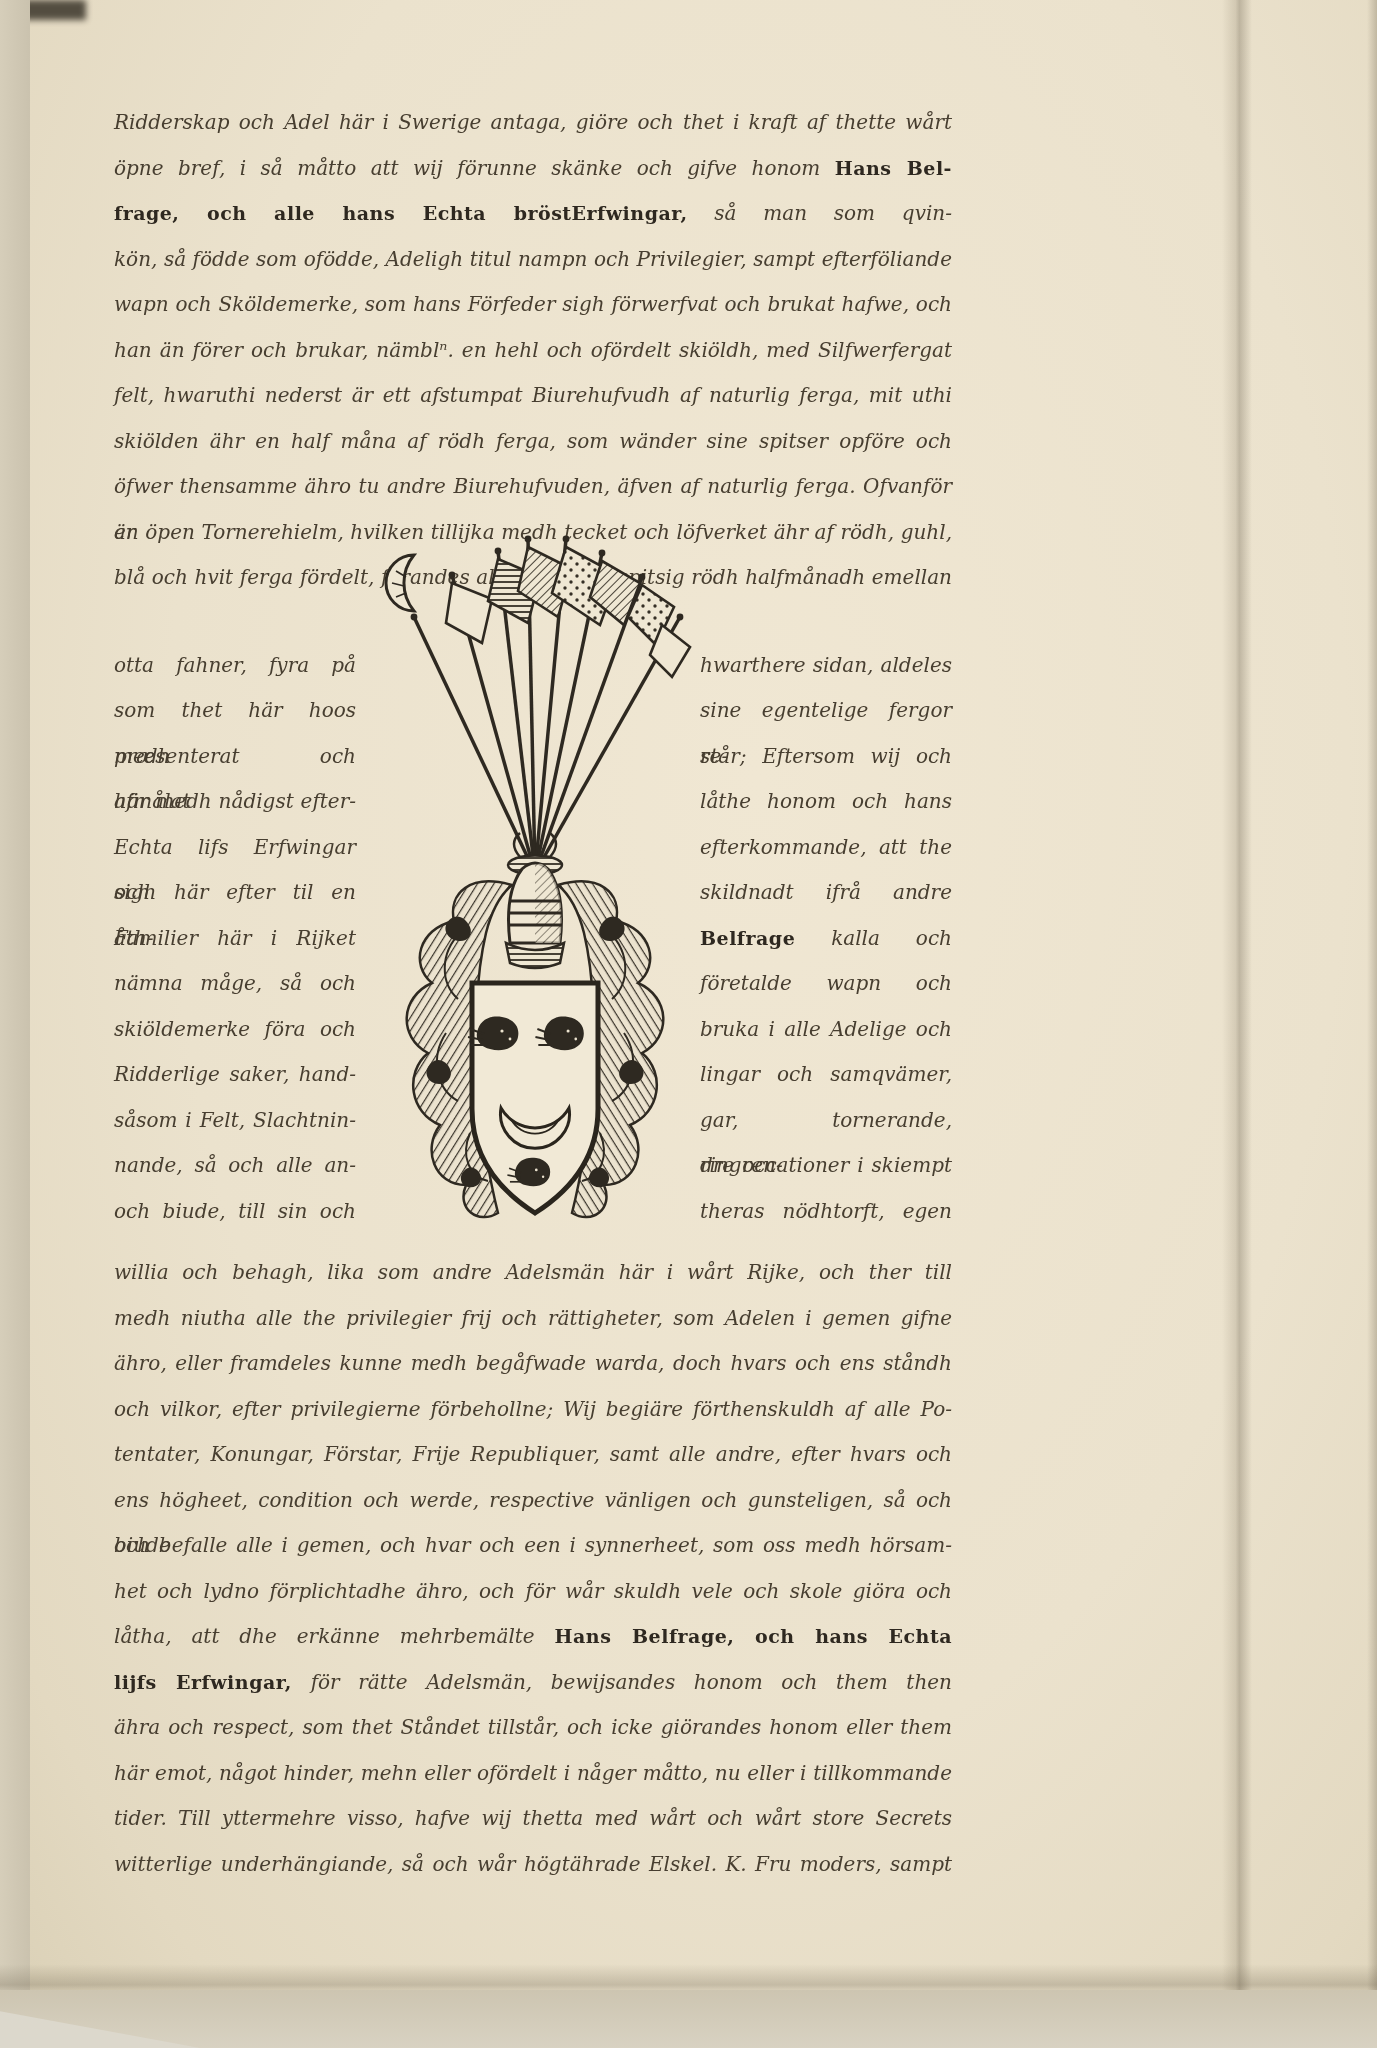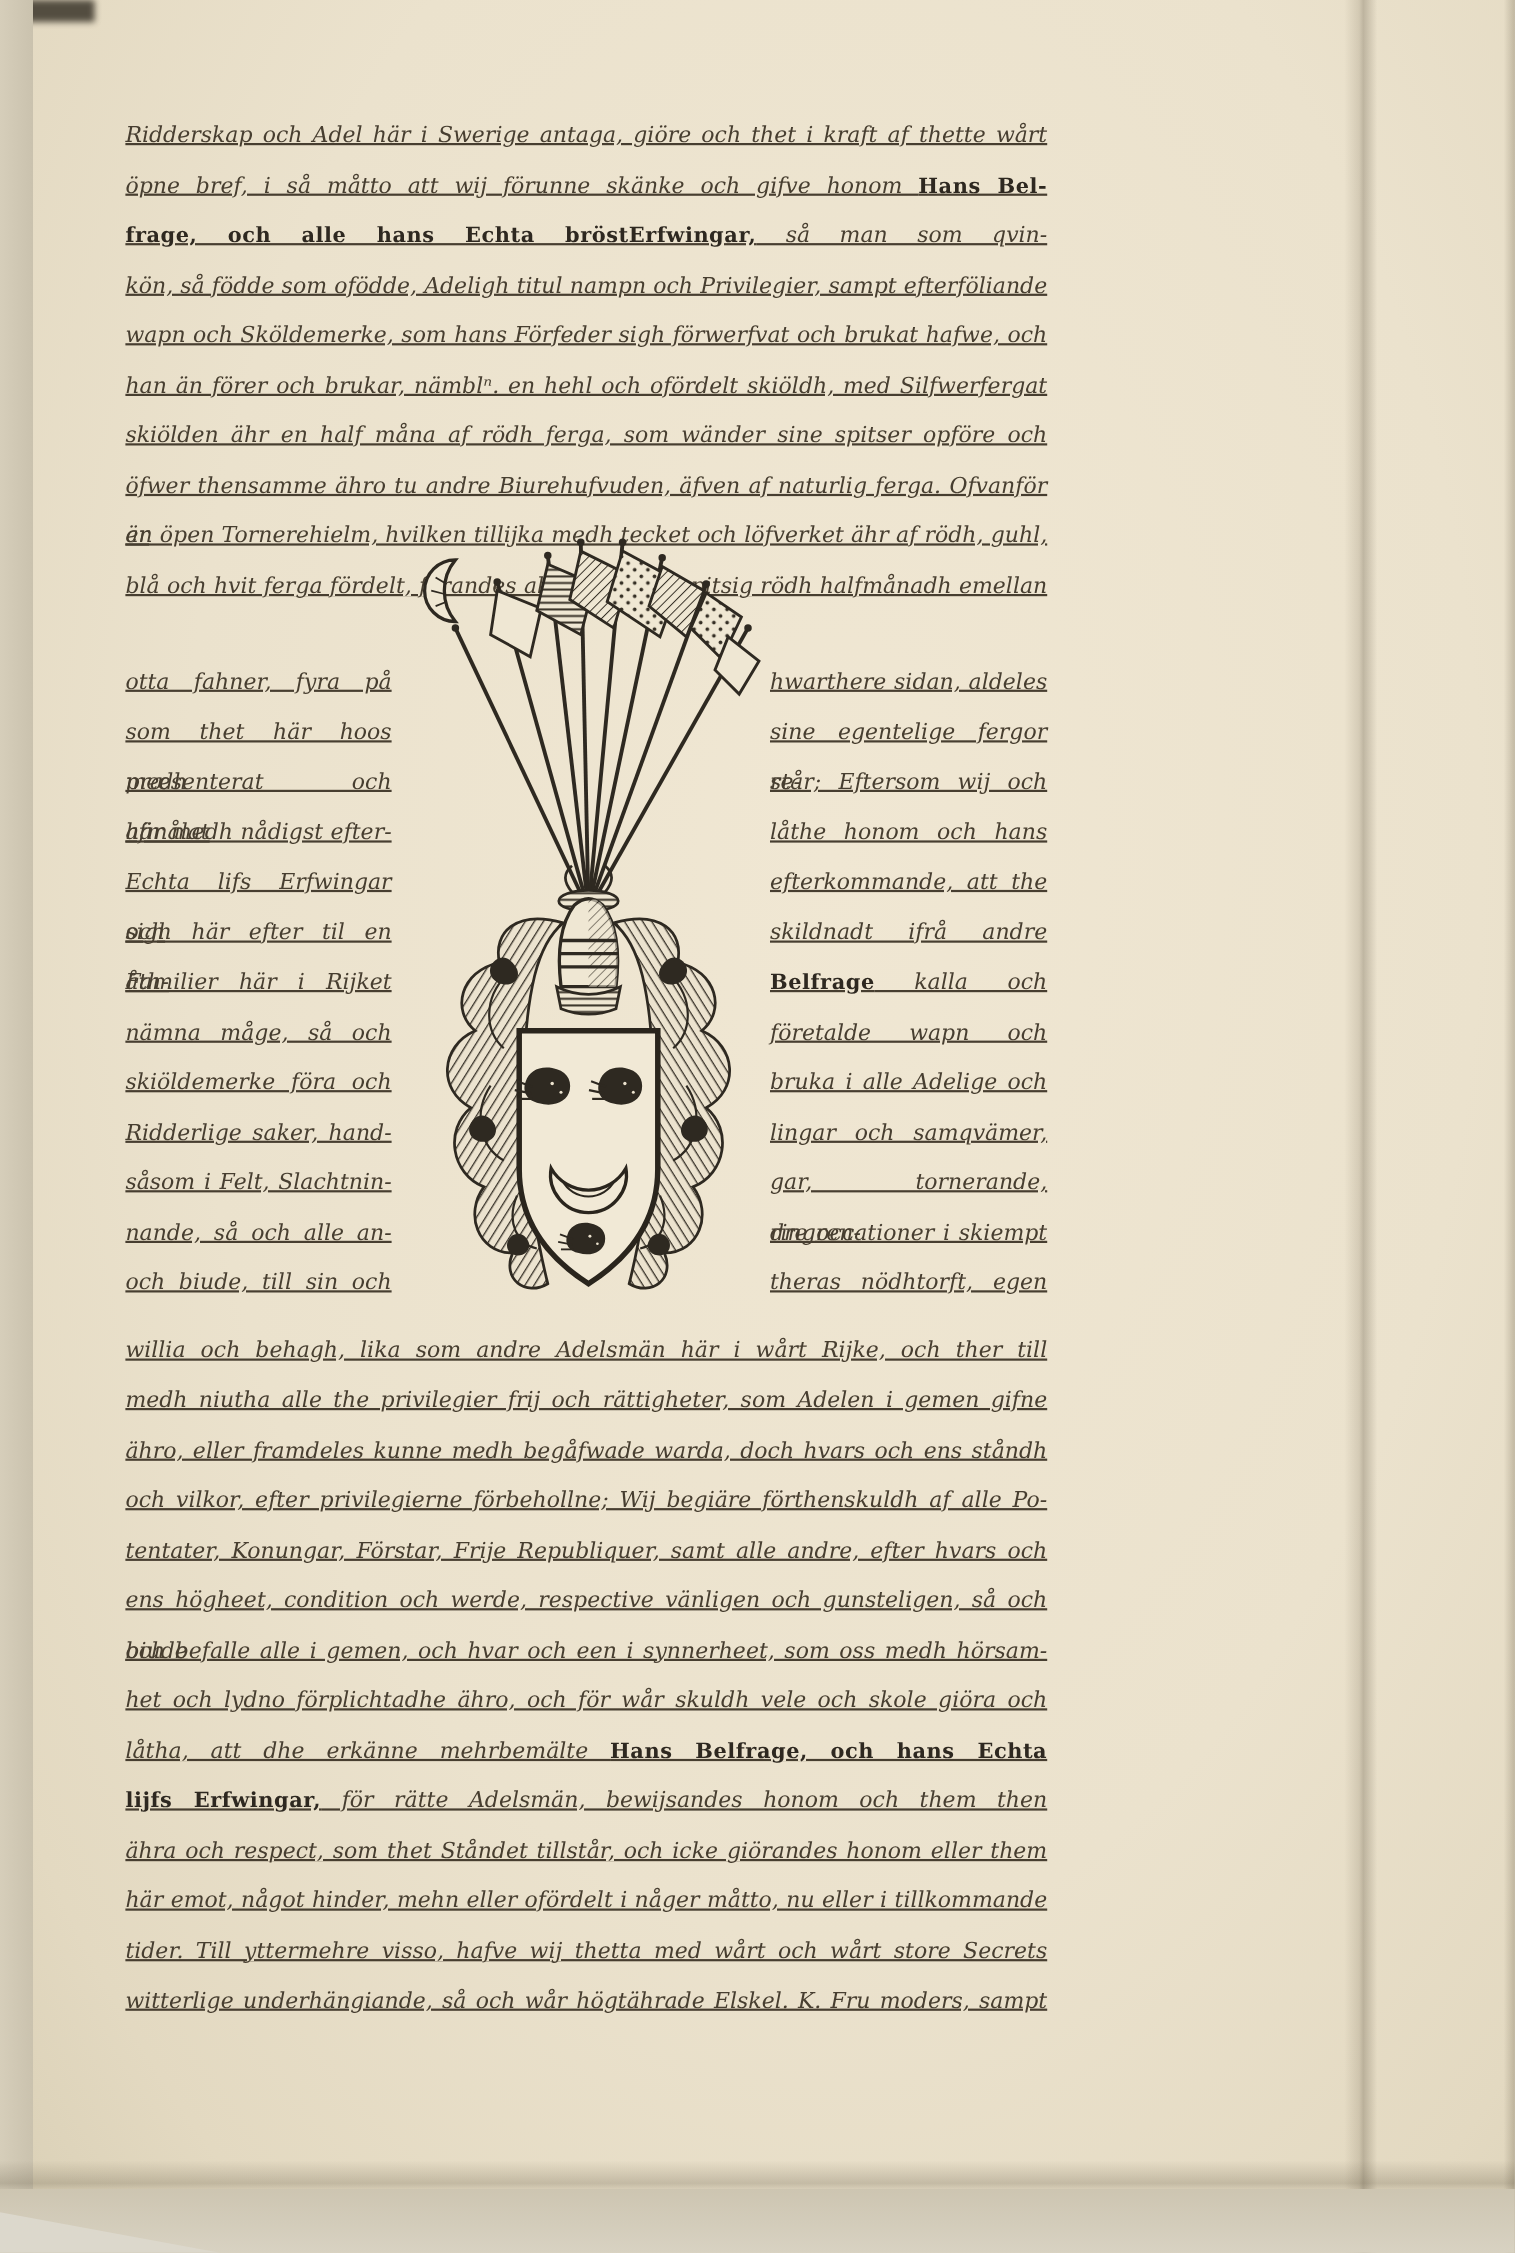--- a/index.html
+++ b/index.html
@@ -15,21 +15,21 @@
   .edge-right{position:absolute;right:0;top:0;bottom:0;width:10px;background:linear-gradient(270deg,rgba(80,70,50,.25),rgba(0,0,0,0));}
   .bottom-crease{position:absolute;left:0;right:0;bottom:58px;height:26px;
     background:linear-gradient(180deg,rgba(0,0,0,0),rgba(70,60,40,.22) 80%,rgba(70,60,40,.1));}
   .bottom-strip{position:absolute;left:0;right:0;bottom:0;height:58px;
     background:linear-gradient(180deg,#cdc5b1,#d8d2c2);}
   .corner-bl{position:absolute;left:0;bottom:0;width:200px;height:46px;background:#dcd8cc;
     clip-path:polygon(0 100%,100% 100%,0 20%);}
 
   .content{position:absolute;left:114px;top:100px;width:838px;}
   .line{display:block;text-align:justify;text-align-last:justify;height:45.5px;line-height:45.5px;
-    font-family:"DejaVu Serif",serif;font-size:20px;color:#473e30;overflow:visible;white-space:normal;text-decoration:underline;}
+    font-family:"DejaVu Serif",serif;font-size:20px;color:#473e30;overflow:visible;white-space:normal;}
   .seg-i{font-style:italic;}
   .seg-b{font-style:normal;font-weight:bold;font-size:19px;letter-spacing:.5px;color:#2e2820;}
 
   .columns-wrap{position:relative;margin-top:42px;display:flex;justify-content:space-between;}
   .col-left{width:242px;}
   .col-right{width:252px;}
   .block-bottom{margin-top:16px;}
 
   .arms{position:absolute;left:256px;top:-130px;width:330px;height:720px;}
   .arms svg{width:100%;height:100%;display:block;}
@@ -41,20 +41,21 @@
   <div class="corner-tl"></div>
 
   <div class="content">
     <div class="block-intro">
         <div class="line"><span class="seg-i">Ridderskap och Adel här i Swerige antaga, giöre och thet i kraft af thette wårt</span></div>
         <div class="line"><span class="seg-i">öpne bref, i så måtto att wij förunne skänke och gifve honom </span><span class="seg-b">Hans Bel-</span></div>
         <div class="line"><span class="seg-b">frage, och alle hans Echta bröstErfwingar,</span><span class="seg-i"> så man som qvin-</span></div>
         <div class="line"><span class="seg-i">kön, så födde som ofödde, Adeligh titul nampn och Privilegier, sampt efterföliande</span></div>
         <div class="line"><span class="seg-i">wapn och Sköldemerke, som hans Förfeder sigh förwerfvat och brukat hafwe, och</span></div>
         <div class="line"><span class="seg-i">han än förer och brukar, nämblⁿ. en hehl och ofördelt skiöldh, med Silfwerfergat</span></div>
+        <div class="line"><span class="seg-i">felt, hwaruthi nederst är ett afstumpat Biurehufvudh af naturlig ferga, mit uthi</span></div>
         <div class="line"><span class="seg-i">skiölden ähr en half måna af rödh ferga, som wänder sine spitser opföre och</span></div>
         <div class="line"><span class="seg-i">öfwer thensamme ähro tu andre Biurehufvuden, äfven af naturlig ferga. Ofvanför är</span></div>
         <div class="line"><span class="seg-i">en öpen Tornerehielm, hvilken tillijka medh tecket och löfverket ähr af rödh, guhl,</span></div>
         <div class="line"><span class="seg-i">blå och hvit ferga fördelt, förandes alt öfverst en spitsig rödh halfmånadh emellan</span></div>
       </div>
 
     <div class="columns-wrap">
       <div class="col-left">
           <div class="line"><span class="seg-i">otta fahner, fyra på</span></div>
           <div class="line"><span class="seg-i">som thet här hoos medh</span></div>

